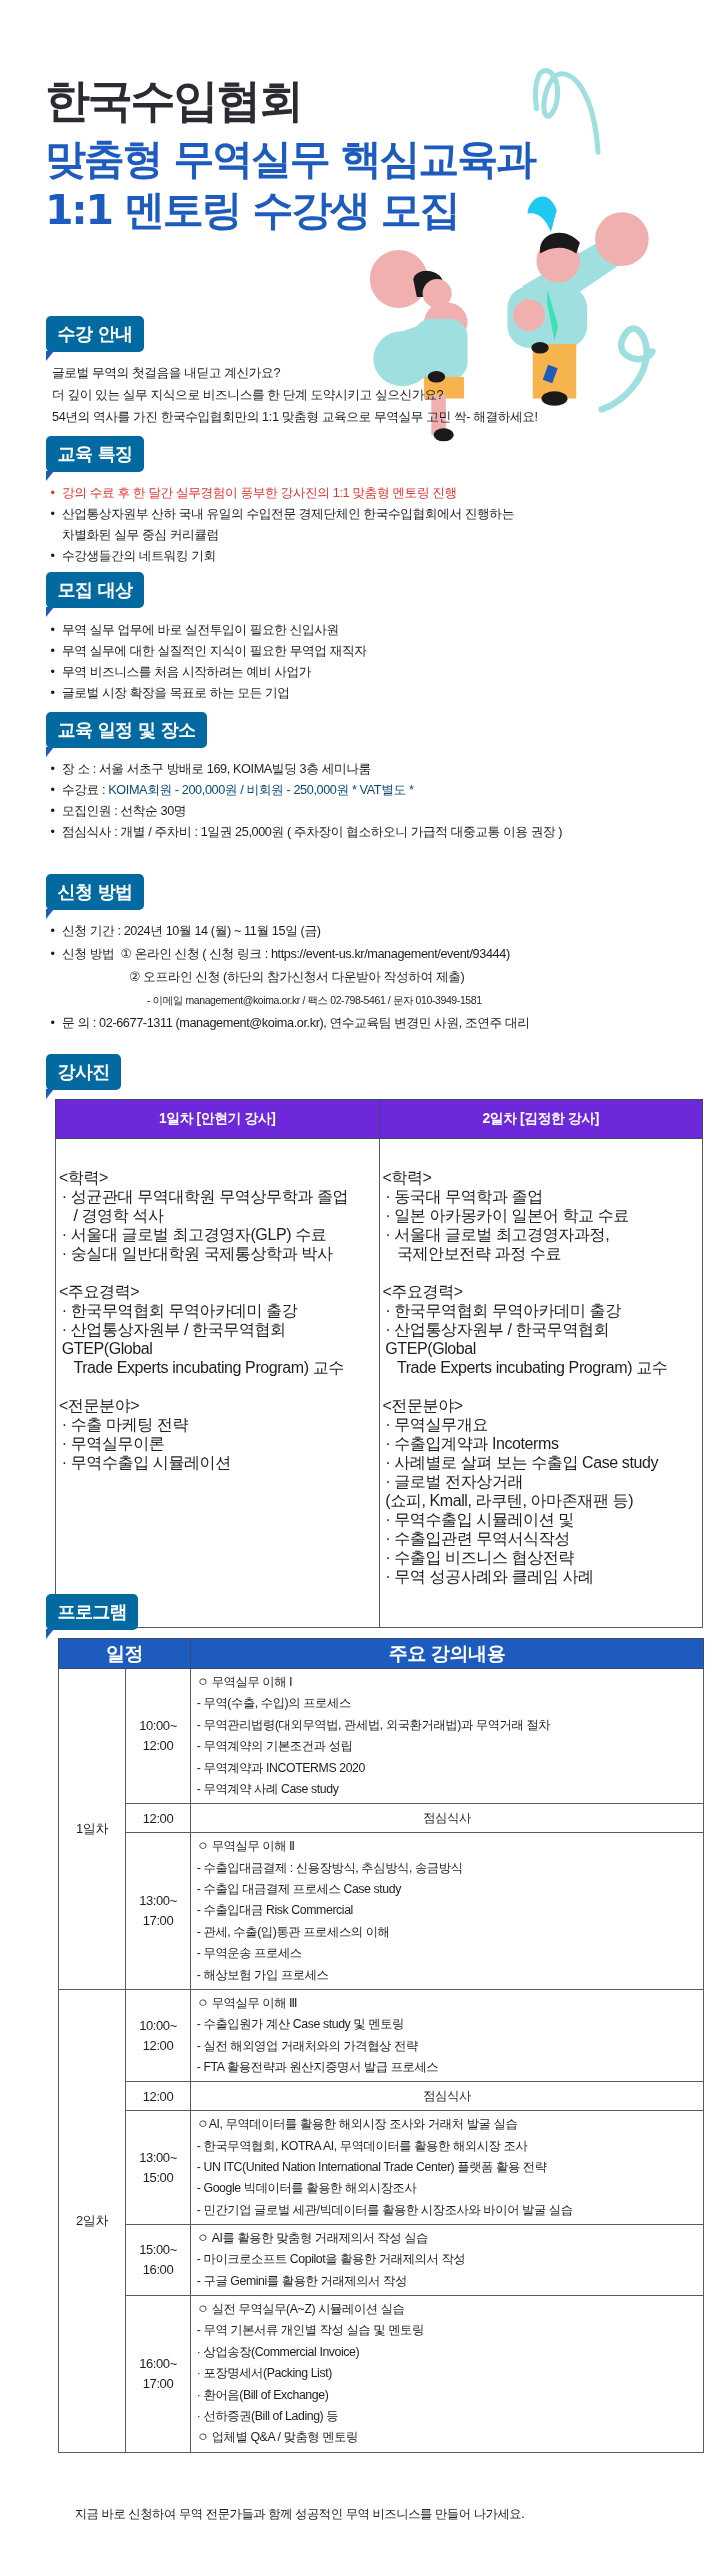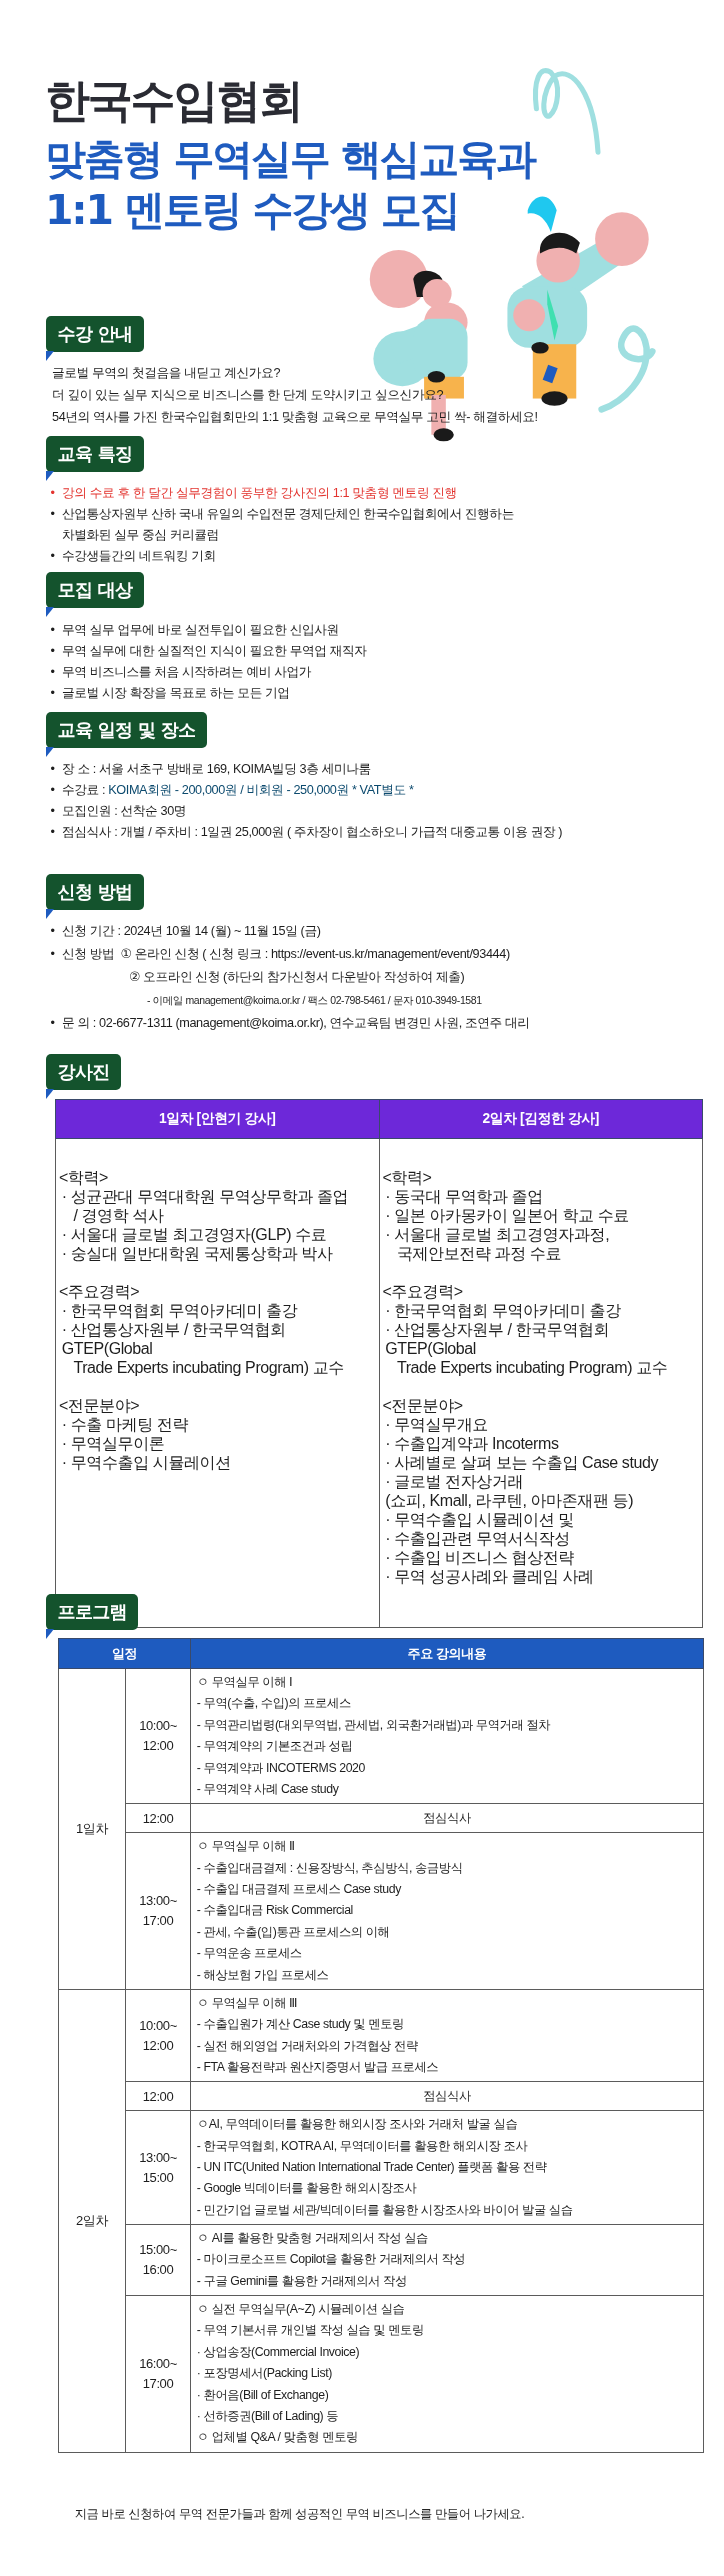--- a/index.html
+++ b/index.html
@@ -3,42 +3,42 @@
 <meta charset="utf-8">
 <style>
   * { box-sizing: border-box; margin: 0; padding: 0; }
   body { width: 725px; height: 2576px; background: #ffffff; font-family: "Liberation Sans", "DejaVu Sans", sans-serif; color: #1e1e1e; position: relative; overflow: hidden; }
   .abs { position: absolute; }
   .org-title { left: 45px; top: 71px; font-size: 45px; font-weight: 900; color: #2a2b33; letter-spacing: -2.2px; font-family: "DejaVu Sans", sans-serif; }
   .headline { left: 45px; font-size: 41px; font-weight: 900; color: #1e5bbf; letter-spacing: -2.2px; font-family: "DejaVu Sans", sans-serif; line-height: 1; }
   .hl1 { top: 139px; }
   .hl2 { top: 190px; }
 
-  .badge { position: absolute; left: 46px; height: 36px; background: #14532d; border-radius: 5px; color: #fff; font-weight: 700; font-size: 18px; padding: 0 11.6px; line-height: 36px; letter-spacing: -0.7px; font-family: "DejaVu Sans", sans-serif; }
+  .badge { position: absolute; left: 46px; height: 36px; background: #0369a1; border-radius: 5px; color: #fff; font-weight: 700; font-size: 18px; padding: 0 11.6px; line-height: 36px; letter-spacing: -0.7px; font-family: "DejaVu Sans", sans-serif; }
   .badge::after { content: ""; position: absolute; left: 0; bottom: -8.7px; width: 0; height: 0; border-top: 10px solid #1e5bbf; border-right: 8.7px solid transparent; }
 
   .para { position: absolute; left: 52px; font-size: 12.7px; line-height: 22px; letter-spacing: -0.4px; color: #1e1e1e; }
   .bul { position: absolute; left: 49px; font-size: 12.7px; line-height: 21px; letter-spacing: -0.4px; color: #1e1e1e; }
   .bul li { list-style: none; position: relative; padding-left: 13px; }
   .bul li::before { content: "•"; position: absolute; left: 1.4px; top: 0; }
   .red { color: #e3342f; }
   .blue-txt { color: #0c4a6e; }
   .indent-line { padding-left: 13px; }
 
   
   .inst-table { position: absolute; left: 55px; top: 1099px; width: 648px; border-collapse: collapse; }
   .inst-table th { background: #6d28d9; color: #fff; font-size: 13.8px; font-weight: 700; height: 39px; border: 0.7px solid #3a4a6a; letter-spacing: -0.4px; }
   .inst-table td { vertical-align: top; border: 1.1px solid #5b5b5b; padding: 29px 0 22px 2.9px; font-size: 16px; line-height: 19px; letter-spacing: -0.4px; height: 432px; margin-top: 44px; }
   .inst-table td .grp { margin-bottom: 19px; }
   .inst-table td .it { padding-left: 2.9px; }
   .inst-table td .cont { padding-left: 14.5px; }
 
   
   .prog-table { position: absolute; left: 58px; top: 1638px; width: 646px; border-collapse: collapse; }
-  .prog-table th { background: #1e5bbf; color: #fff; font-size: 13px; font-weight: 700; height: 30px; border: 0.7px solid #3a4a6a; letter-spacing: -0.4px; }
+  .prog-table th { background: #1e5bbf; color: #fff; font-size: 19px; font-weight: 700; height: 30px; border: 0.7px solid #3a4a6a; letter-spacing: -0.4px; }
   .prog-table td { border: 1.1px solid #5b5b5b; font-size: 12.3px; letter-spacing: -0.4px; }
   .prog-table td.day { width: 67px; text-align: center; font-size: 13px; }
   .prog-table td.time { width: 65px; text-align: center; line-height: 20px; font-size: 13px; }
   .prog-table td.content { padding: 2.9px 5.8px; line-height: 21.4px; }
   .prog-table td.lunch { text-align: center; height: 29px; }
   .prog-table td.lunchtime { text-align: center; height: 29px; font-size: 13px; }
 
   .footer { position: absolute; left: 0; width: 599px; top: 2506px; text-align: center; font-size: 12.3px; letter-spacing: -0.4px; color: #222; }
 
   .illus { position: absolute; left: 0; top: 0; width: 725px; height: 471px; pointer-events: none; }

